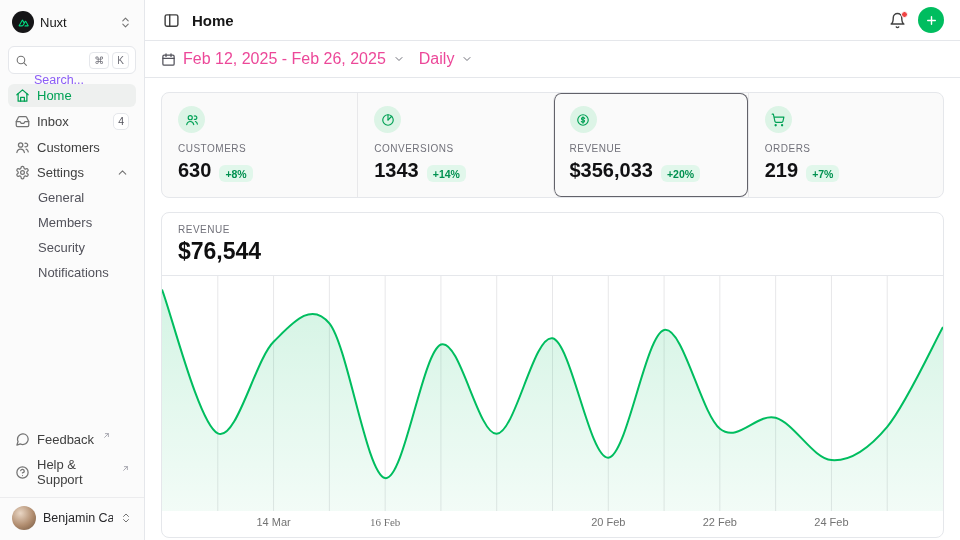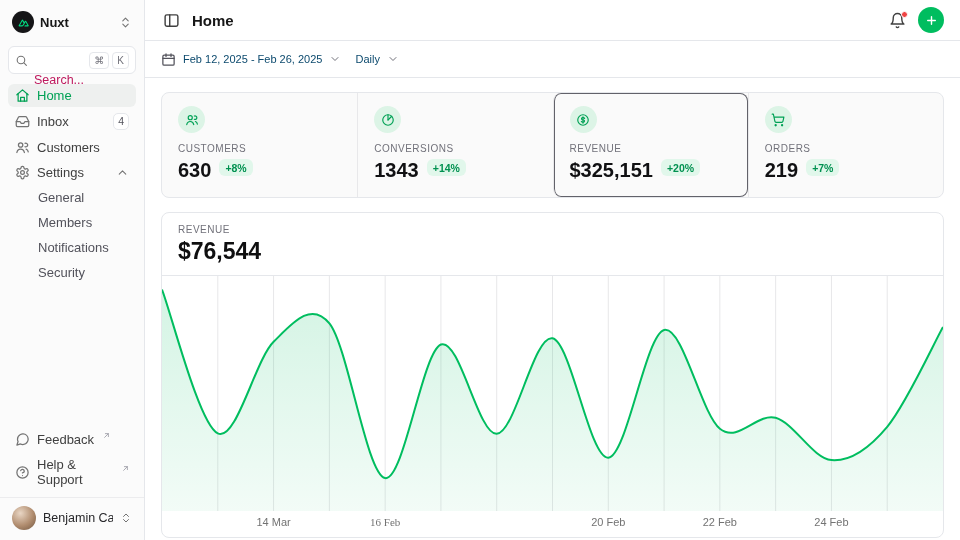--- a/index.html
+++ b/index.html
@@ -6,25 +6,25 @@
   html,body { width:960px; height:540px; overflow:hidden; background:#fff;
     font-family:"Liberation Sans", sans-serif; color:#171717; font-size:13px; }
   .app { display:flex; width:100%; height:100%; }
 
   
   .sidebar { width:145px; flex:0 0 145px; background:#fbfbfb; border-right:1px solid #e5e7eb;
     display:flex; flex-direction:column; padding:8px; }
   .ws { display:flex; align-items:center; gap:6px; padding:3px 4px; border-radius:6px; cursor:pointer; }
   .logo { width:22px; height:22px; border-radius:50%; background:#151517; display:flex;
     align-items:center; justify-content:center; flex:0 0 22px; }
-  .ws-name { font-weight:700; font-size:13px; color:#171717; }
+  .ws-name { font-weight:400; font-size:13px; color:#171717; }
   .ws .updown { margin-left:auto; color:#737373; display:flex; }
   .search { margin:10px 0 10px; height:28px; background:#fff; border:1px solid #e5e7eb; border-radius:6px;
     display:flex; align-items:center; gap:6px; padding:0 6px; color:#737373; cursor:text; }
-  .search .ph { flex:1; font-size:12.5px; color:#be185d; white-space:nowrap; overflow:hidden;margin-top:40px; }
+  .search .ph { flex:1; font-size:12.5px; color:#8b5cf6; white-space:nowrap; overflow:hidden;margin-top:40px; }
   .kbds { display:flex; gap:3px; }
   kbd { font-family:"Liberation Sans",sans-serif; font-size:10px; color:#71717a; border:1px solid #e5e7eb;
     background:#fff; border-radius:4px; padding:1px 4px; line-height:1.3; }
   nav { display:flex; flex-direction:column; gap:2px; }
   .nav-item { display:flex; align-items:center; gap:7px; padding:4px 7px; border-radius:6px;
     color:#404040; cursor:pointer; text-decoration:none; font-size:13px; }
   .nav-item .ni { color:#737373; display:flex; }
   .nav-item.active { background:#eef0ef; color:#00a155; }
   .nav-item.active .ni { color:#00a155; }
   .nav-badge { margin-left:auto; border:1px solid #e5e7eb; border-radius:5px; font-size:10.5px;
@@ -50,36 +50,36 @@
   .page-title { font-size:15px; font-weight:700; color:#171717; }
   .topbar-right { margin-left:auto; display:flex; align-items:center; gap:10px; }
   .bell-dot { position:absolute; top:1px; right:0; width:7px; height:7px; border-radius:50%;
     background:#ef4444; border:1.5px solid #fff; }
   .plus-btn { width:26px; height:26px; border-radius:50%; border:none; background:#00bd5f; color:#fff;
     display:flex; align-items:center; justify-content:center; cursor:pointer; }
 
   .filterbar { height:37px; flex:0 0 37px; border-bottom:1px solid #e5e7eb; display:flex;
     align-items:center; padding:0 16px; gap:14px; }
   .ghost-btn { background:none; border:none; display:flex; align-items:center; gap:7px;
-    font-size:11px; color:#0c4a6e; cursor:pointer; font-family:inherit; }
+    font-size:16px; color:#ec4899; cursor:pointer; font-family:inherit; }
   .ghost-btn .cal, .ghost-btn .chev { color:#52525b; display:flex; }
   .ghost-btn .chev { color:#71717a; }
 
   .content { flex:1; padding:14px 16px 0; display:flex; flex-direction:column; gap:14px; overflow:hidden; }
 
   
   .stats { display:grid; grid-template-columns:repeat(4,1fr); border:1px solid #e5e7eb;
     border-radius:8px; background:#fafafa; overflow:hidden; flex:0 0 auto; }
   .stat { padding:13px 16px 15px; cursor:pointer; }
   .stat + .stat { border-left:1px solid #e8e8ea; }
   .stat.selected { box-shadow:inset 0 0 0 1px #62626a; border-radius:8px; }
   .stat-ico { width:27px; height:27px; border-radius:50%; background:#dcf4e6; color:#00a155;
     display:flex; align-items:center; justify-content:center; margin-bottom:10px; }
   .stat-label { font-size:10px; letter-spacing:.5px; color:#71717a; font-weight:500; margin-bottom:5px; }
-  .stat-valrow { display:flex; align-items:flex-start; gap:8px; }
+  .stat-valrow { display:flex; align-items:flex-end; gap:8px; }
   .stat-value { font-size:20px; font-weight:700; color:#111113; }
   .delta { font-size:10.5px; font-weight:700; color:#009150; background:#e1f7eb;
     border-radius:6px; padding:2.5px 6px; }
 
   
   .chart-card { border:1px solid #e5e7eb; border-radius:8px; height:326px; flex:0 0 auto;
     display:flex; flex-direction:column; overflow:hidden; background:#fff; }
   .chart-head { padding:11px 16px 10px; border-bottom:1px solid #e5e7eb; }
   .chart-label { font-size:10px; letter-spacing:.5px; color:#71717a; font-weight:500; }
   .chart-value { font-size:23px; font-weight:700; color:#0f0f10; margin-top:3px; }
@@ -166,22 +166,22 @@
         </span>
         <span>Settings</span>
         <span class="nav-caret">
           <svg width="13" height="13" viewBox="0 0 24 24" fill="none" stroke="currentColor" stroke-width="2" stroke-linecap="round" stroke-linejoin="round">
               <path d="m6 15 6-6 6 6"></path>
             </svg>
         </span>
       </a>
       <a class="sub-item">General</a>
       <a class="sub-item">Members</a>
+      <a class="sub-item">Security</a>
       <a class="sub-item">Notifications</a>
-      <a class="sub-item">Security</a>
     </nav>
 
     <div class="sb-spacer"></div>
 
     <nav>
       <a class="nav-item">
         <span class="ni">
           <svg width="15" height="15" viewBox="0 0 24 24" fill="none" stroke="currentColor" stroke-width="2" stroke-linecap="round" stroke-linejoin="round">
               <path d="M21 11.5a8.38 8.38 0 0 1-.9 3.8 8.5 8.5 0 0 1-7.6 4.7 8.38 8.38 0 0 1-3.8-.9L3 21l1.9-5.7a8.38 8.38 0 0 1-.9-3.8 8.5 8.5 0 0 1 4.7-7.6 8.38 8.38 0 0 1 3.8-.9h.5a8.48 8.48 0 0 1 8 8z"></path>
             </svg>
@@ -321,21 +321,21 @@
         <div class="stat selected">
           <div class="stat-ico">
             <svg width="14" height="14" viewBox="0 0 24 24" fill="none" stroke="currentColor" stroke-width="2" stroke-linecap="round" stroke-linejoin="round">
                 <circle cx="12" cy="12" r="9"></circle>
                 <path d="M14.8 9.3c-.4-.8-1.3-1.3-2.3-1.3h-1.2c-1.1 0-1.9.8-1.9 1.8 0 .9.7 1.5 1.8 1.8l1.6.4c1.1.3 1.8 1 1.8 1.9 0 1-.9 1.8-2 1.8h-1.1c-1 0-1.9-.5-2.3-1.3"></path>
                 <path d="M12 6.5v11"></path>
               </svg>
           </div>
           <div class="stat-label">REVENUE</div>
           <div class="stat-valrow">
-            <span class="stat-value">$325,151</span>
+            <span class="stat-value">$356,033</span>
             <span class="delta">+20%</span>
           </div>
         </div>
 
         <div class="stat">
           <div class="stat-ico">
             <svg width="14" height="14" viewBox="0 0 24 24" fill="none" stroke="currentColor" stroke-width="2" stroke-linecap="round" stroke-linejoin="round">
                 <circle cx="8" cy="21" r="1"></circle>
                 <circle cx="19" cy="21" r="1"></circle>
                 <path d="M2.05 2.05h2l2.66 12.42a2 2 0 0 0 2 1.58h9.78a2 2 0 0 0 1.95-1.57l1.65-7.43H5.12"></path>

